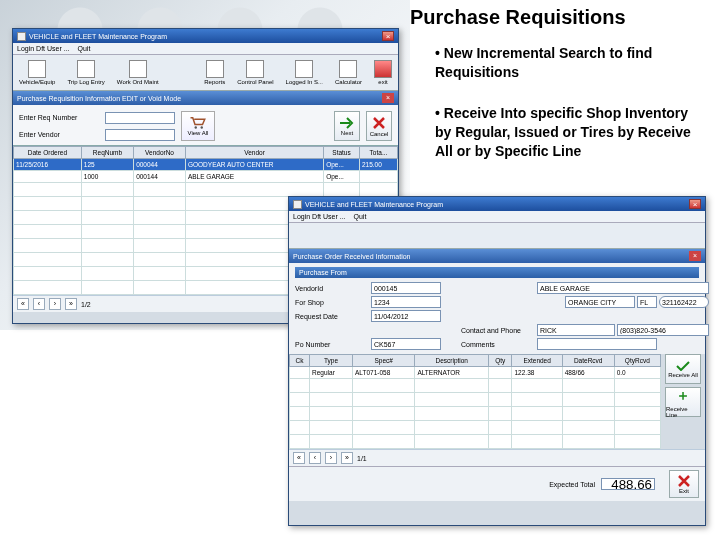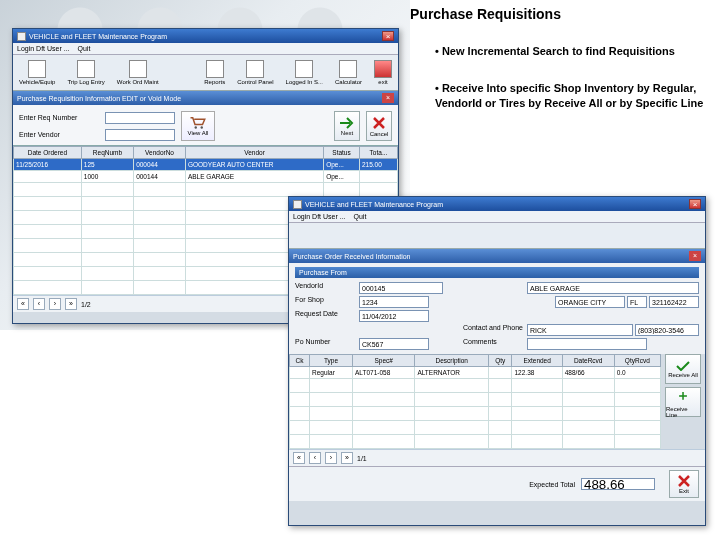--- a/index.html
+++ b/index.html
@@ -3,22 +3,22 @@
 <meta charset="utf-8">
 <style>
 *{box-sizing:border-box;margin:0;padding:0;font-family:Arial,Helvetica,sans-serif}
 body{width:720px;height:540px;background:#fff;position:relative;overflow:hidden;font-size:8px}
 .bgdeco{position:absolute;left:0;top:0;width:410px;height:330px;background:
  radial-gradient(circle at 80px 30px,#dfe4e8 0 22px,transparent 23px),
  radial-gradient(circle at 160px 30px,#dfe4e8 0 22px,transparent 23px),
  radial-gradient(circle at 240px 30px,#dfe4e8 0 22px,transparent 23px),
  radial-gradient(circle at 320px 30px,#dfe4e8 0 22px,transparent 23px),
  linear-gradient(135deg,#c9d2d9 0,#e8edf1 40%,#fff 100%)}
-.heading{position:absolute;left:410px;top:6px;font-size:14px;font-weight:bold}
-.bullets{position:absolute;left:435px;top:44px;width:270px;font-size:11px;font-weight:bold;line-height:1.35}
+.heading{position:absolute;left:410px;top:6px;font-size:20px;font-weight:bold}
+.bullets{position:absolute;left:435px;top:44px;width:270px;font-size:14px;font-weight:bold;line-height:1.35}
 .bullets p{margin-bottom:22px}
 
 
 .win{position:absolute;background:#d4dce4;border:1px solid #2a4b78;box-shadow:2px 2px 6px rgba(0,0,0,.35)}
 .titlebar{height:14px;background:linear-gradient(#3e7bd0,#1d4e9d);color:#fff;display:flex;align-items:center;padding:0 4px;font-size:7px}
 .titlebar .ico{width:9px;height:9px;background:#f0f0f0;margin-right:3px;border:1px solid #888}
 .titlebar .x{margin-left:auto;width:12px;height:10px;background:linear-gradient(#e98,#c33);color:#fff;text-align:center;line-height:10px;font-size:8px;border:1px solid #833}
 .menubar{height:12px;background:#eef2f7;font-size:7px;display:flex;align-items:center;gap:8px;padding:0 4px;border-bottom:1px solid #aab}
 .ribbon{height:36px;background:#e7edf3;display:flex;align-items:center;gap:12px;padding:0 6px;border-bottom:1px solid #9aa}
 .ribbon .rbtn{display:flex;flex-direction:column;align-items:center;font-size:6px;gap:1px}
@@ -39,46 +39,46 @@
 .grid1 th{background:#e1e7ef;border:1px solid #9ab;padding:1px 2px;font-weight:normal;height:12px}
 .grid1 td{border:1px solid #cdd;padding:1px 2px;height:12px}
 .grid1 tr.sel td{background:#2e6bc7;color:#fff}
 .grid1 .blank td{height:14px}
 
 
 .form2{padding:4px 6px;background:#eef1f5;font-size:7px}
 .sec-title{background:linear-gradient(#4f87cf,#2b5fa7);color:#fff;padding:2px 4px;font-size:7px;margin-bottom:4px}
 .form2 input,.form2 select{height:12px;border:1px solid #7a93b3;font-size:7px;padding:0 2px;background:#fff}
 .rgrid{display:grid;grid-template-columns:1fr 1fr;gap:2px 20px}
-.rgrid .pair{display:flex;gap:4px}
+.rgrid .pair{display:flex;align-items:center;gap:16px}
 .rgrid .pair .l{width:60px}
 .rgrid .pair .v{flex:1}
 .rgrid input{width:70px}
 
 .grid2 table{width:100%;border-collapse:collapse;font-size:6.5px;background:#fff}
 .grid2 th{background:#e1e7ef;border:1px solid #9ab;padding:1px 2px;font-weight:normal;height:12px}
 .grid2 td{border:1px solid #cdd;padding:1px 2px;height:12px}
 .grid2 .blank td{height:14px}
 .sidebtns{position:absolute;right:4px;top:0;display:flex;flex-direction:column;gap:3px}
 .sidebtns .sb{width:36px;height:30px;border:1px solid #9aa;background:linear-gradient(#fff,#e6ecf3);display:flex;flex-direction:column;align-items:center;justify-content:center;font-size:6px;gap:1px}
 .footer2{display:flex;justify-content:flex-end;align-items:center;gap:6px;padding:3px 6px;font-size:7px;border-top:1px solid #aab;background:#eef2f6}
-.footer2 input{width:74px;height:12px;border:1px solid #7a93b3;text-align:left;padding:0 2px}
+.footer2 input{width:54px;height:12px;border:1px solid #7a93b3;text-align:right;padding:0 2px}
 .footer2 .exit{width:30px;height:28px;border:1px solid #9aa;background:linear-gradient(#fff,#e6ecf3);display:flex;flex-direction:column;align-items:center;justify-content:center;font-size:6px;margin-left:8px}
 .pager{display:flex;align-items:center;gap:4px;padding:2px 4px;font-size:7px;background:#eef2f6;border-top:1px solid #bcd}
 .pager .pg{width:12px;height:12px;border:1px solid #9ab;background:#fff;text-align:center;line-height:10px}
 .grid2wrap{position:relative;padding-right:44px}
 </style>
 </head>
 <body>
 
 <div class="bgdeco"></div>
 <div class="heading">Purchase Requisitions</div>
 <div class="bullets">
   <p>•  New Incremental Search to find Requisitions</p>
-  <p>•  Receive Into specific Shop Inventory by Regular, VendorId or Tires by Receive All or by Specific Line</p>
+  <p>•  Receive Into specific Shop Inventory by Regular, Issued or Tires by Receive All or by Specific Line</p>
 </div>
 
 <div class="win" style="left:12px;top:28px;width:387px;height:296px">
   <div class="titlebar">
     <span class="ico"></span>
     <span>VEHICLE and FLEET Maintenance Program</span>
     <span class="x">×</span>
   </div>
   <div class="menubar">
     <span>Login Dft User ...</span>
@@ -283,38 +283,38 @@
           <span class="l">For Shop</span>
           <input value="1234" style="">
         </div>
 
 
       <div class="pair">
           <span class="l"></span>
         <span style="display:flex;gap:2px;flex:1">
           <input style="flex: 1 1 0%; margin-left: 28px;" value="ORANGE CITY">
           <input style="width: 20px;" value="FL">
-          <input style="width: 50px;" value="321162422">
+          <input style="width: 50px; border-radius: 6px;" value="321162422">
         </span>
       </div>
       <div class="pair">
           <span class="l">Request Date</span>
           <input value="11/04/2012" style="">
         </div>
 
       <div class="pair" style="grid-column:1">
           <span class="l"></span>
           <span class="v"></span>
         </div>
 
       <div class="pair">
           <span class="l">Contact and Phone</span>
         <span style="display:flex;gap:2px;flex:1">
          <input style="flex: 1 1 0%;" value="RICK">
-         <input style="width: 64px;" value="(803)820-3546">
+         <input style="width: 92px;" value="(803)820-3546">
         </span>
       </div>
       <div class="pair">
           <span class="l">Po Number</span>
           <input value="CK567" style="">
         </div>
 
       <div class="pair" style="grid-column:2">
           <span class="l">Comments</span>
           <input style="width: 120px;">

